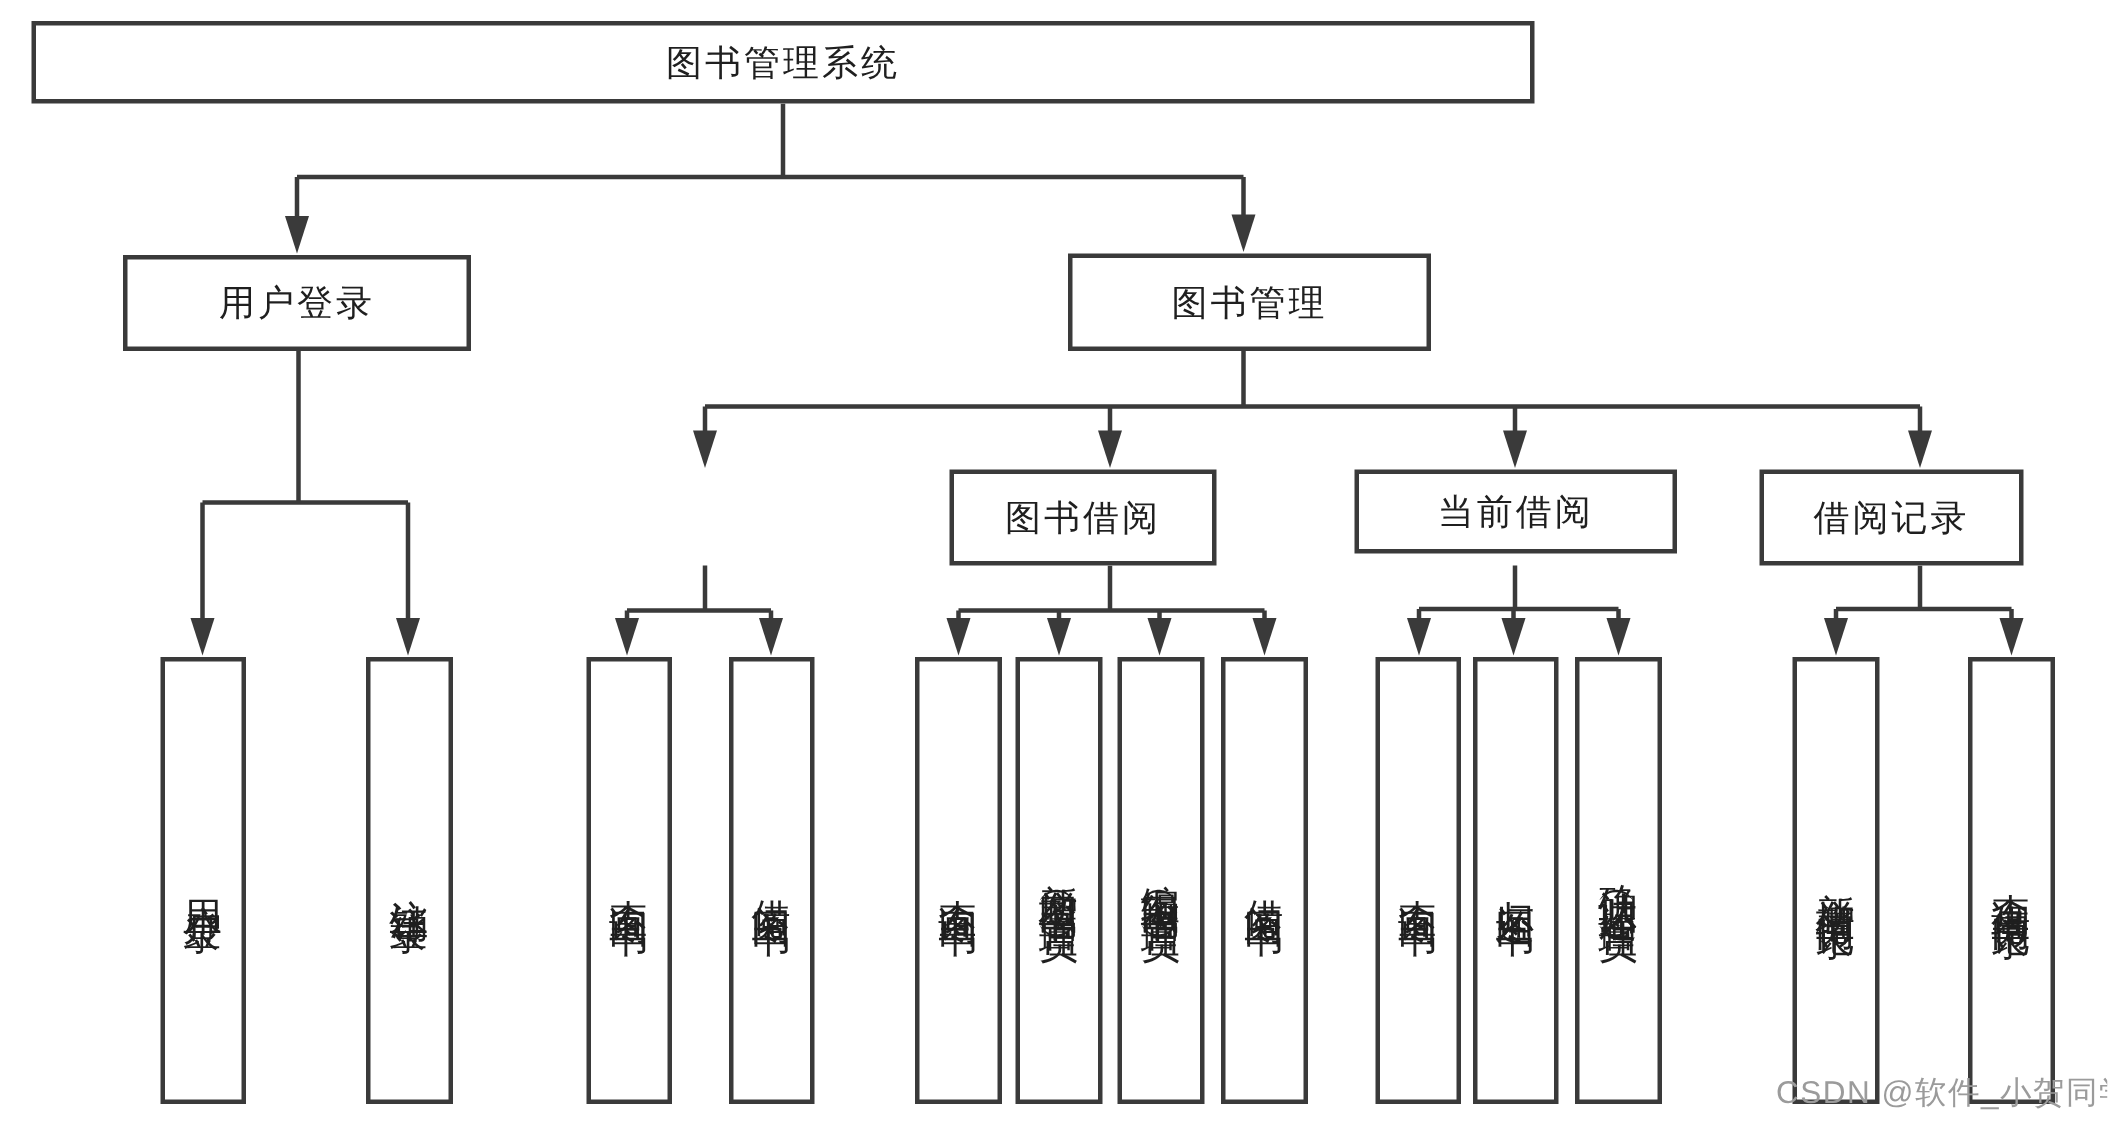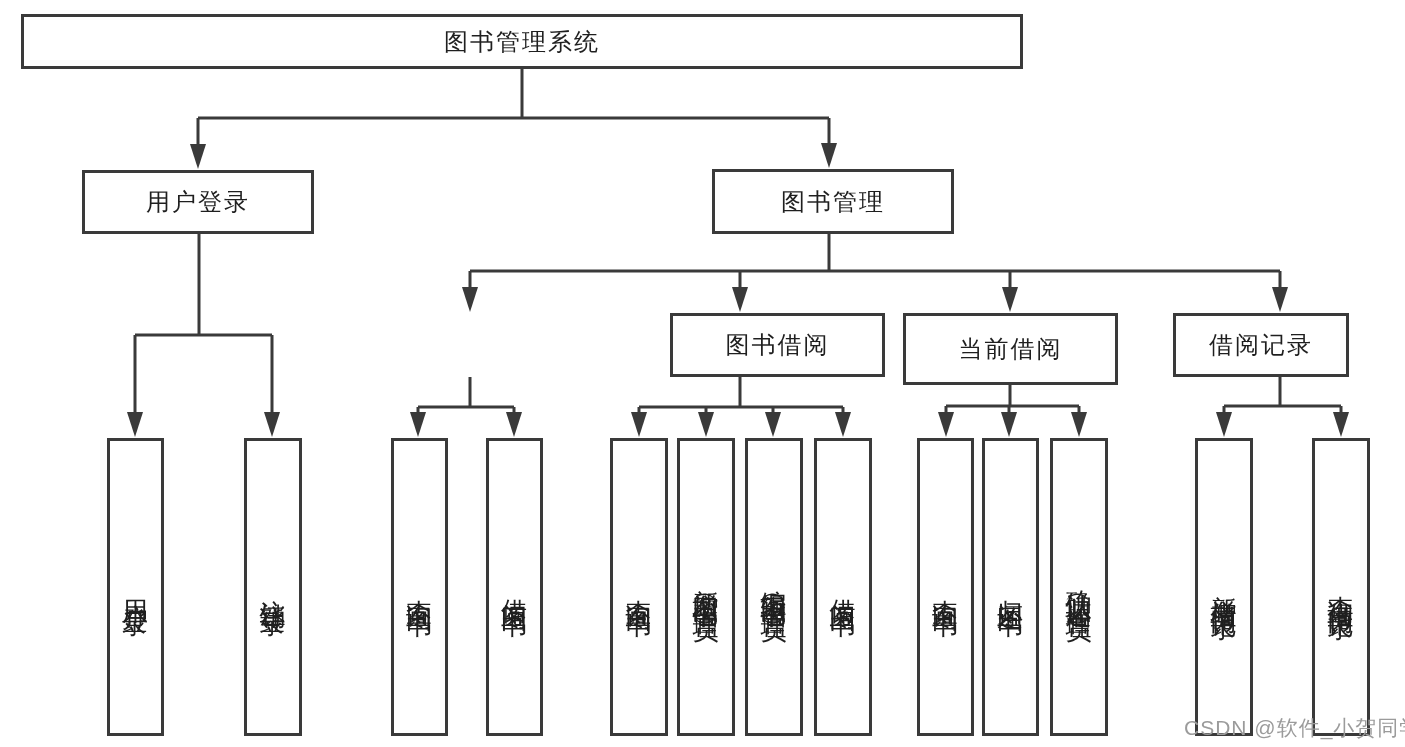--- a/index.html
+++ b/index.html
@@ -134,24 +134,24 @@
     <span class="label">图书管理系统</span>
   </div>
 
   <div class="box" style="left:82px;top:170px;width:232px;height:64px">
     <span class="label">用户登录</span>
   </div>
   <div class="box" style="left:712px;top:169px;width:242px;height:65px">
     <span class="label">图书管理</span>
   </div>
 
-  <div class="box" style="left:670px;top:313px;width:215px;height:64px">
+  <div class="box" style="left:633px;top:313px;width:178px;height:64px">
     <span class="label">图书借阅</span>
   </div>
-  <div class="box" style="left:903px;top:313px;width:215px;height:72px">
+  <div class="box" style="left:903px;top:313px;width:215px;height:56px">
     <span class="label">当前借阅</span>
   </div>
   <div class="box" style="left:1173px;top:313px;width:176px;height:64px">
     <span class="label">借阅记录</span>
   </div>
 
   <div class="box leaf" style="left:107px;top:438px;width:57px;height:298px">
     <span class="label">用户登录</span>
   </div>
   <div class="box leaf" style="left:244px;top:438px;width:58px;height:298px">

